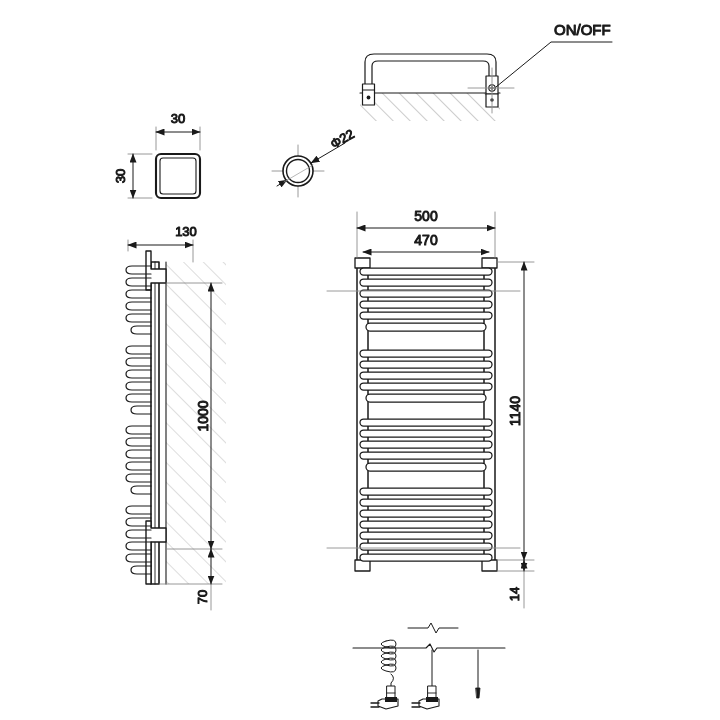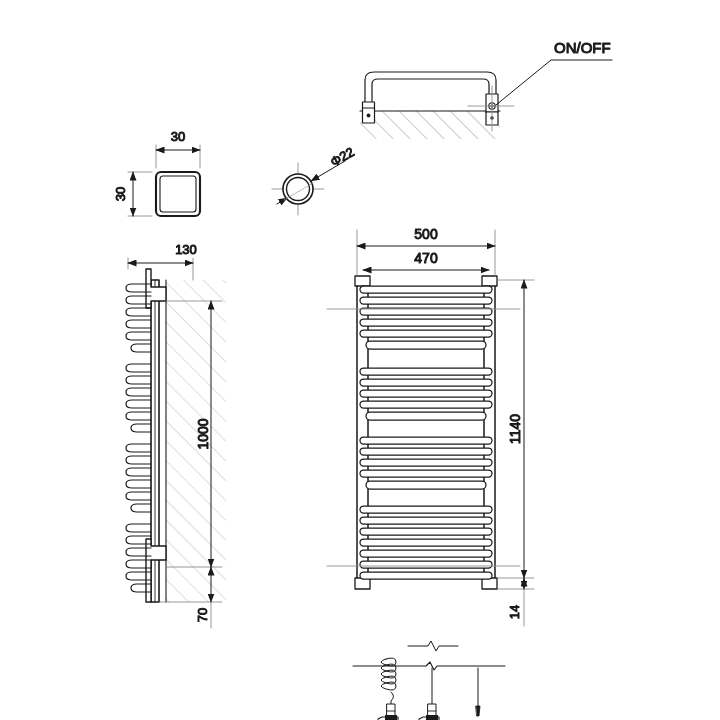--- a/index.html
+++ b/index.html
@@ -3,21 +3,21 @@
 <meta charset="utf-8">
 <title>Technical Drawing</title>
 <style>
   html,body{margin:0;padding:0;background:#ffffff;}
   body{
     width:720px;height:720px;overflow:hidden;
     font-family:"Liberation Sans", sans-serif;
     color:#1a1a1a;
     position:relative;
   }
-  #sheet{position:absolute;left:0;top:18px;width:720px;height:552px;}
+  #sheet{position:absolute;left:0;top:0;width:720px;height:552px;}
   svg{display:block;}
   .lbl{
     font-family:"Liberation Sans", sans-serif;
     font-size:13px;
     fill:#1a1a1a;
     dominant-baseline:middle;
   }
   .lbl-big{font-size:14px;}
   .lbl-on{font-size:15px;}
 </style>

